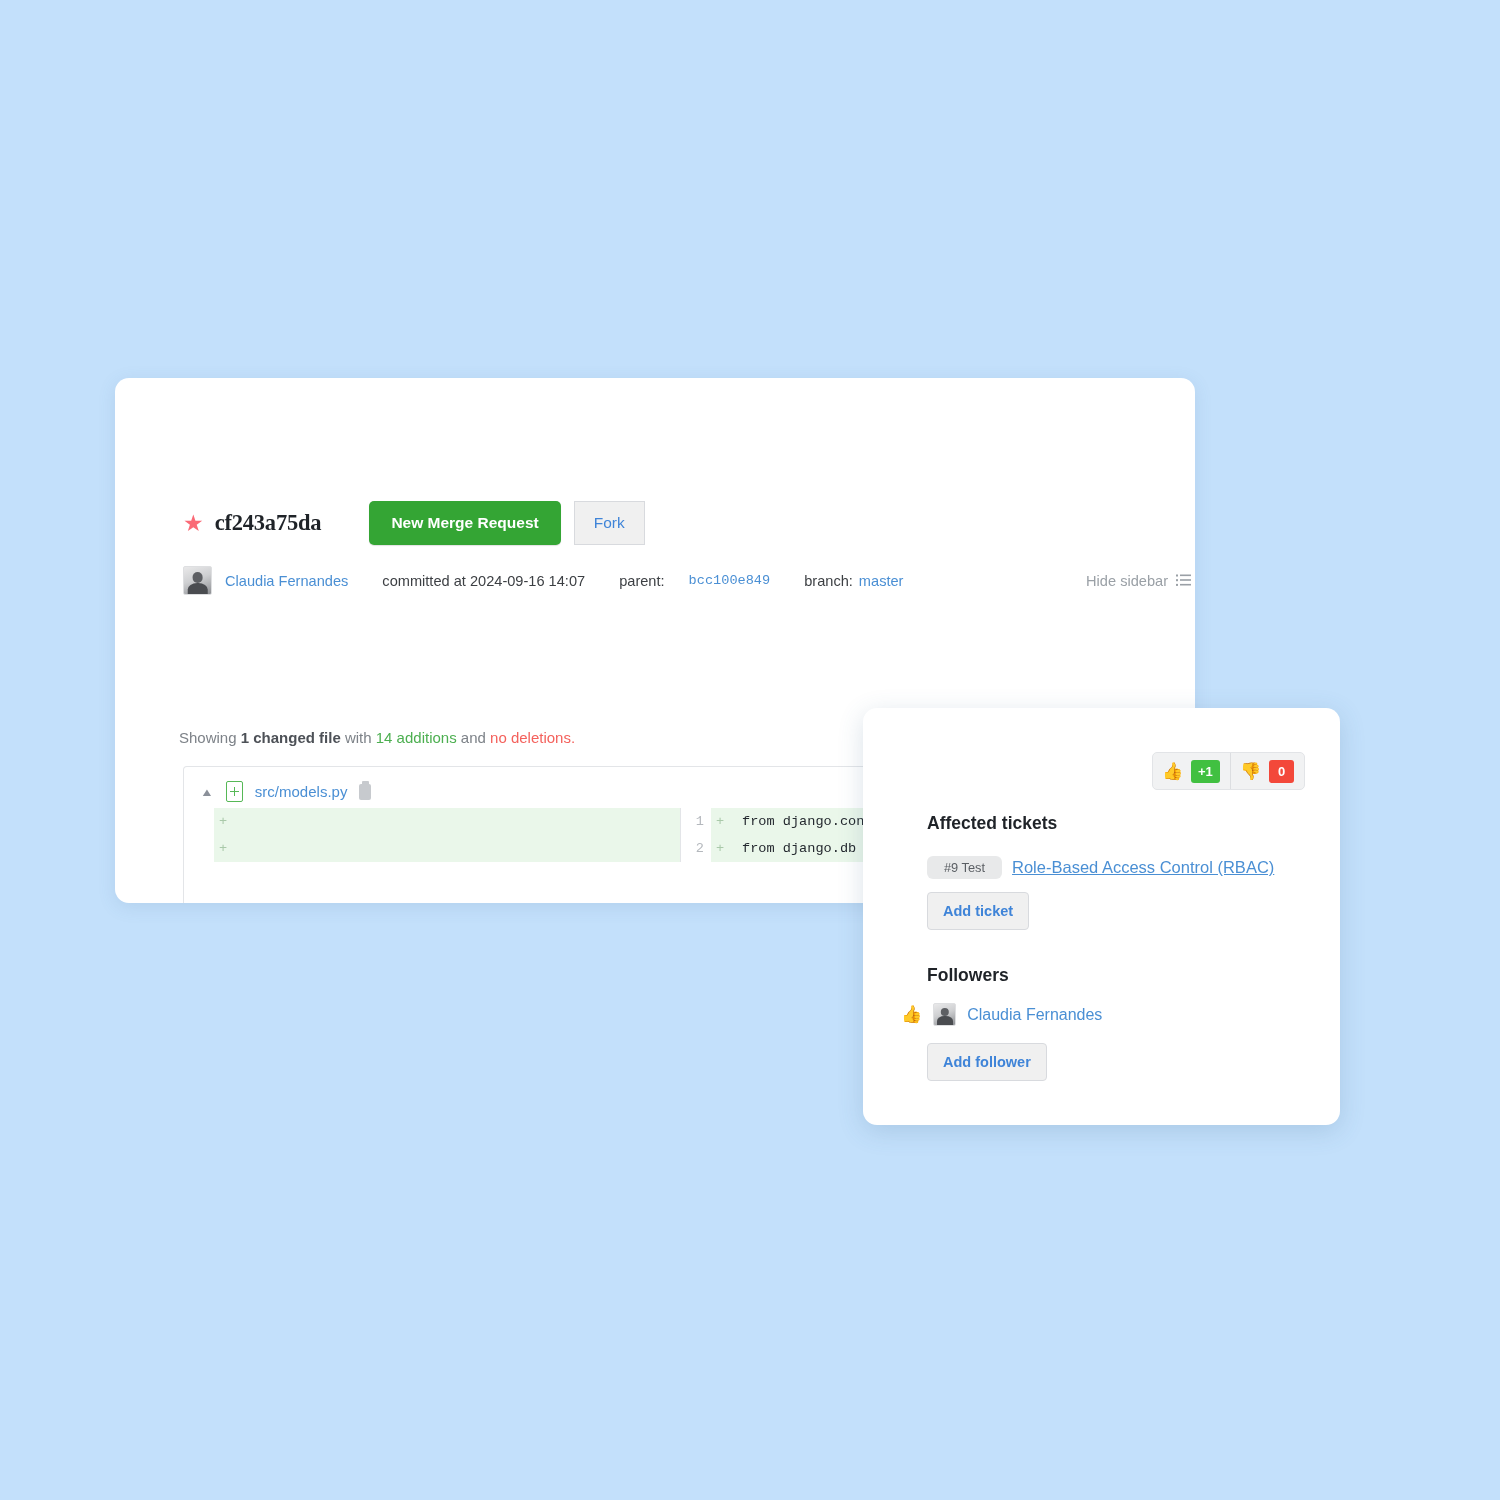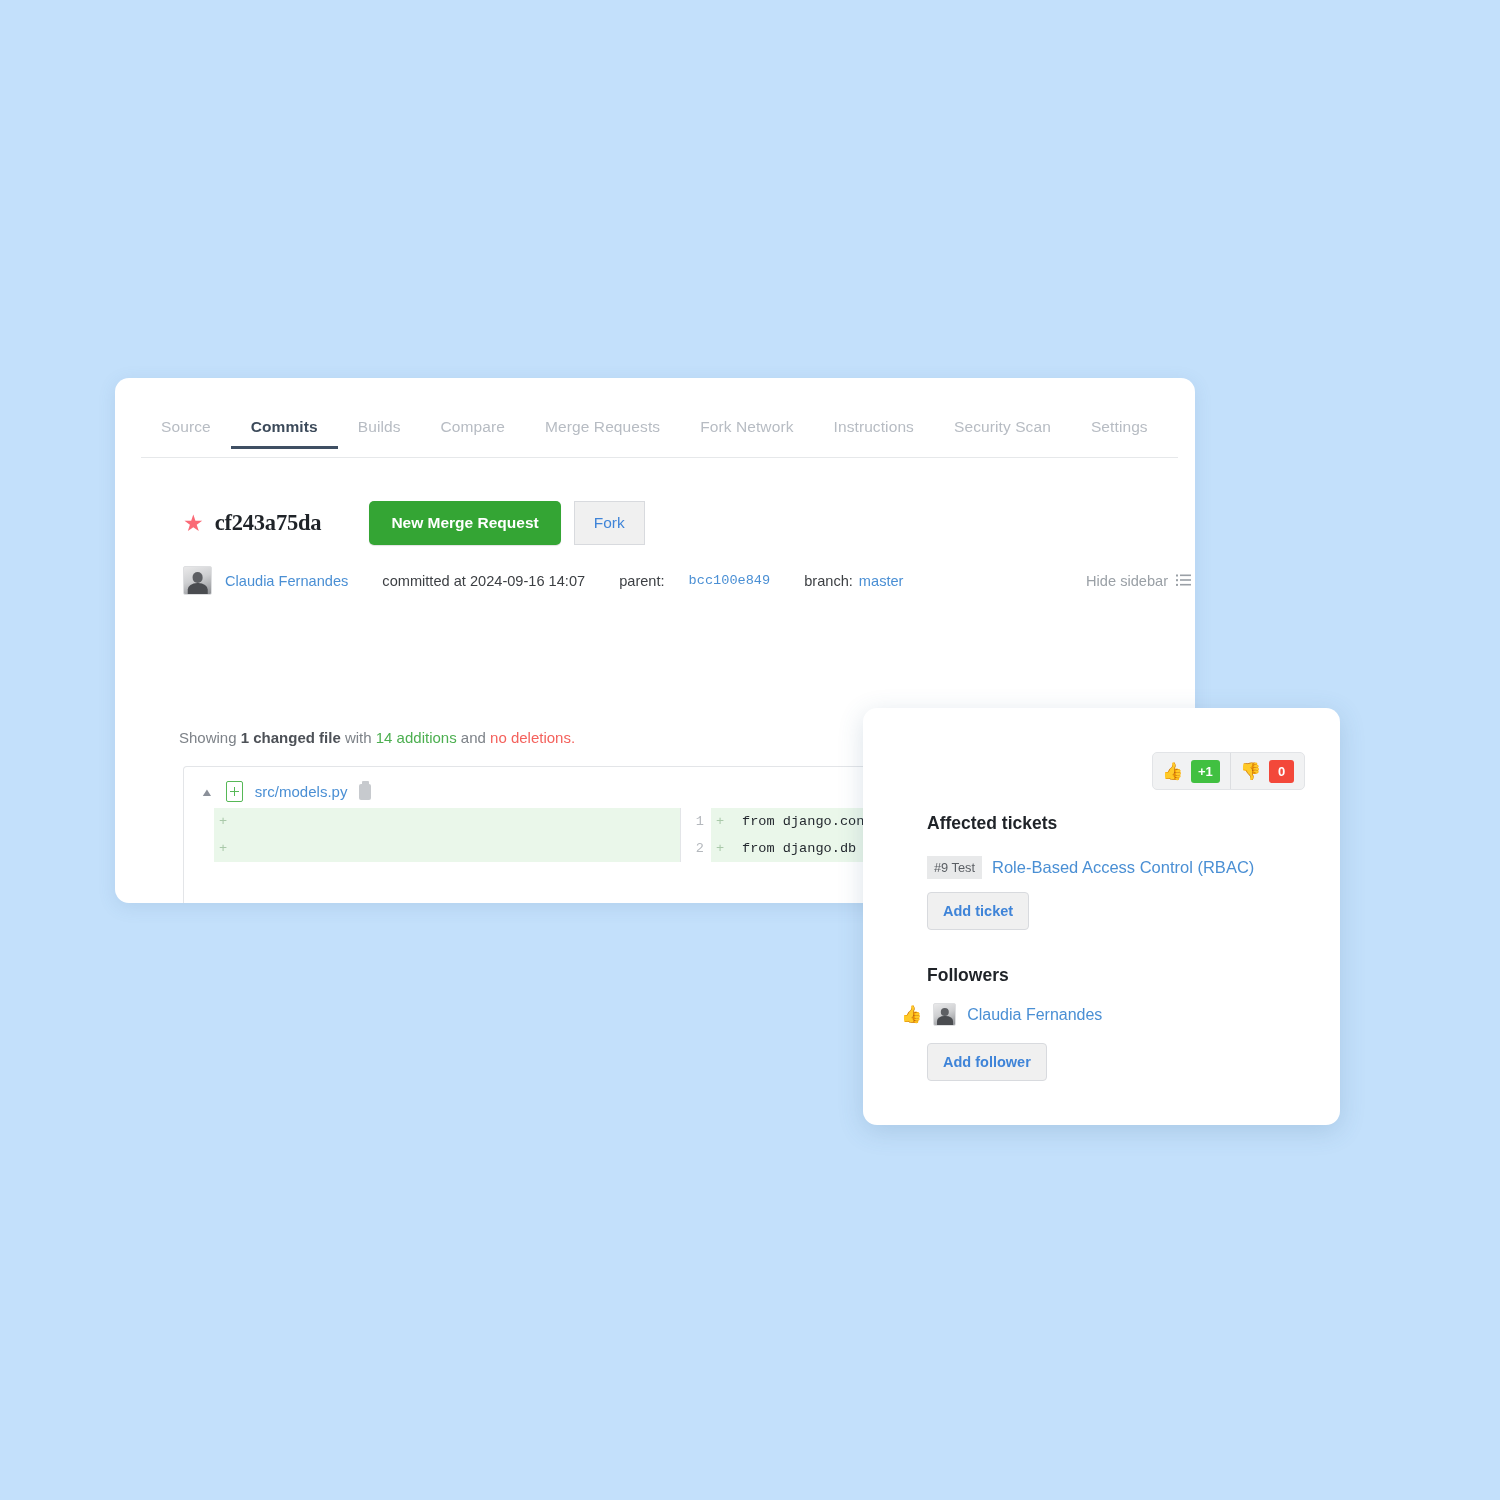--- a/index.html
+++ b/index.html
@@ -330,25 +330,25 @@
     position: absolute;
     left: 64px; top: 148px;
     display: flex;
     align-items: center;
     gap: 10px;
   }
   .ticket-badge {
     background: #e8e9ea;
     color: #5a5e63;
     font-size: 12.8px;
-    border-radius: 0;
-    padding: 4px 7px;
+    border-radius: 6px;
+    padding: 4px 17px;
     white-space: nowrap;
   }
-  .ticket-title { color: #4a8fd4; font-size: 16.5px; cursor: pointer; }
+  .ticket-title { color: #4a8fd4; font-size: 16.5px; cursor: pointer; text-decoration: underline; }
 
   .btn-light {
     position: absolute;
     background: #f0f0f0;
     border: 1px solid #d8dade;
     border-radius: 4px;
     color: #3f84d8;
     font-size: 14.5px;
     font-weight: bold;
     padding: 10px 15px;
@@ -371,31 +371,20 @@
 
   .list-icon { display: inline-block; }
 </style>
 </head>
 <body>
 
 <div id="stage">
 
   <div class="main-card">
 
-    <div class="tabbar">
-      <div class="tab">Source</div>
-      <div class="tab active">Commits</div>
-      <div class="tab">Builds</div>
-      <div class="tab">Compare</div>
-      <div class="tab">Merge Requests</div>
-      <div class="tab">Fork Network</div>
-      <div class="tab">Instructions</div>
-      <div class="tab">Security Scan</div>
-      <div class="tab">Settings</div>
-    </div>
 
     <div class="commit-head">
       <span class="star-icon">★</span>
       <span class="commit-sha">cf243a75da</span>
       <button class="btn-merge">New Merge Request</button>
       <button class="btn-fork">Fork</button>
     </div>
 
     <div class="meta-row">
       <div class="avatar"></div>

